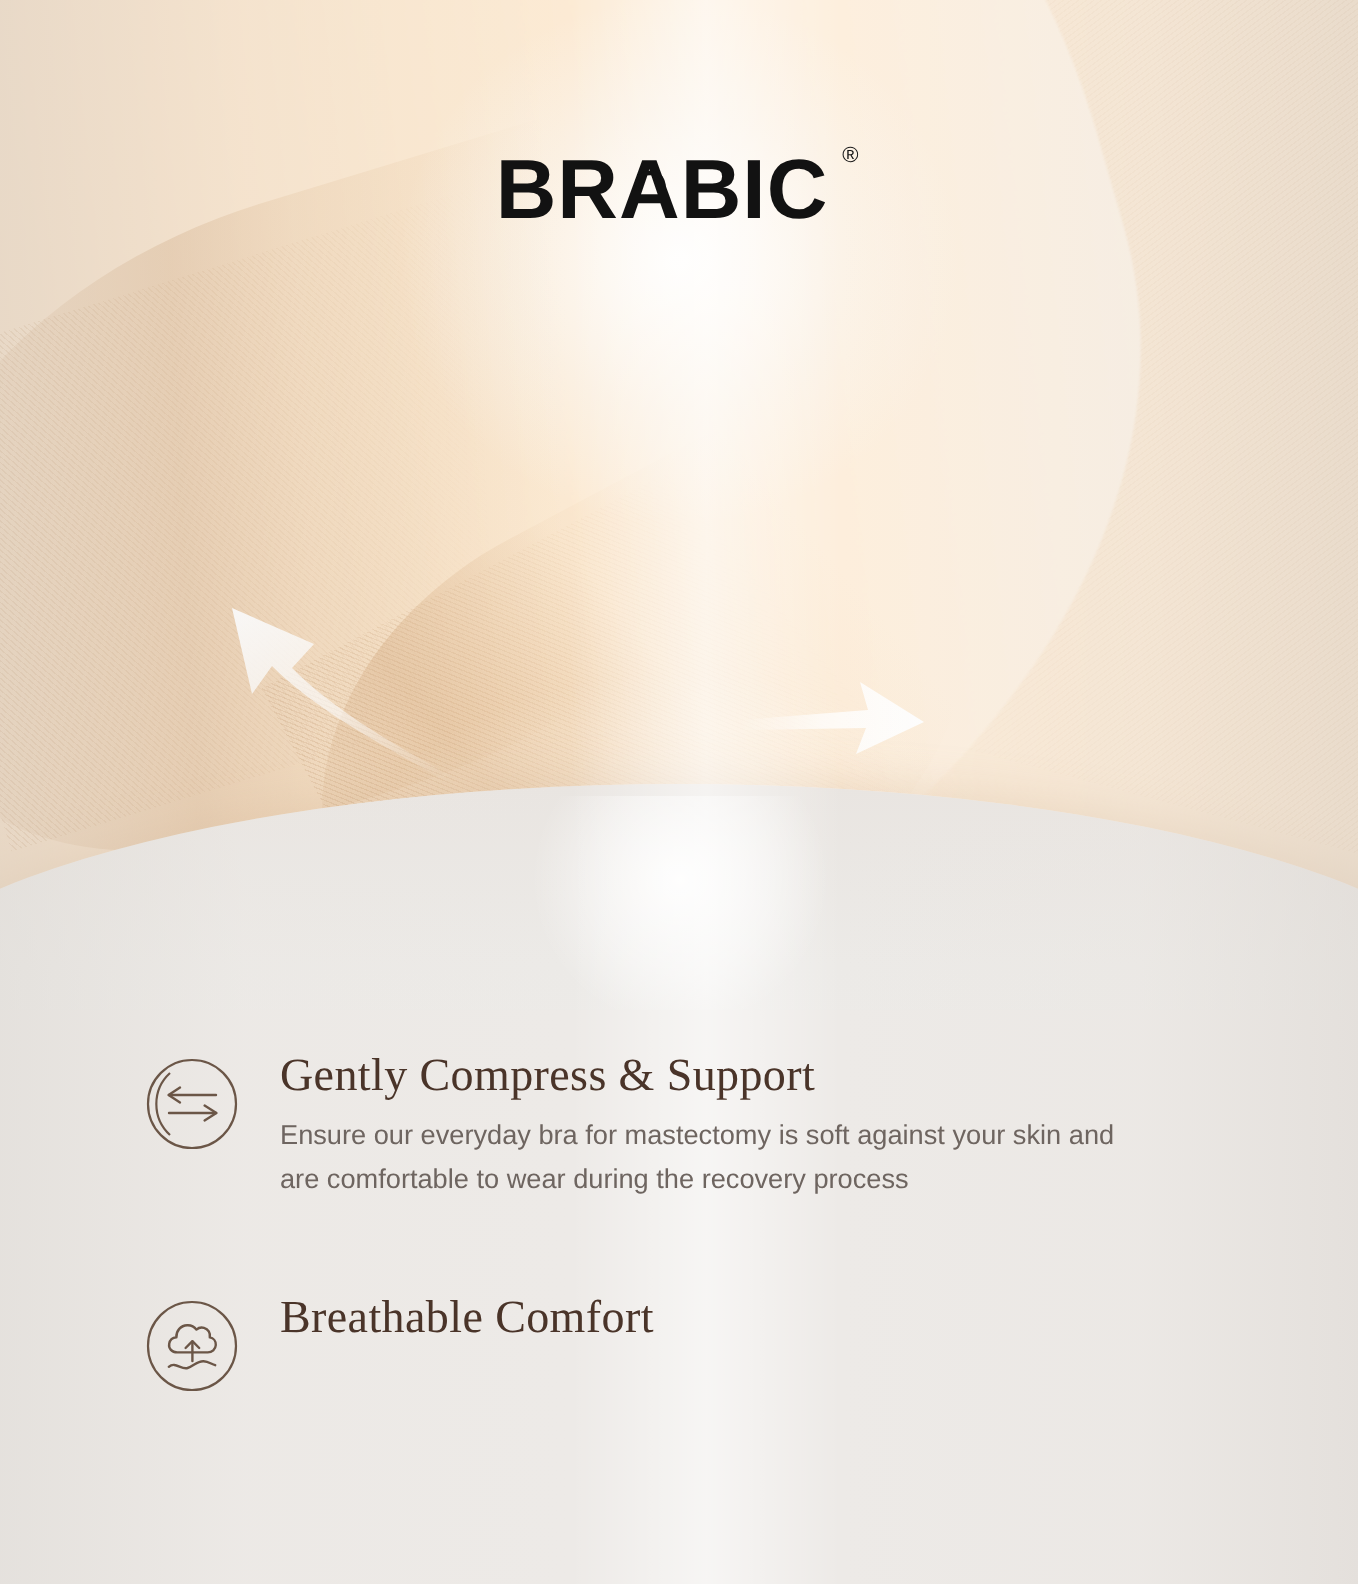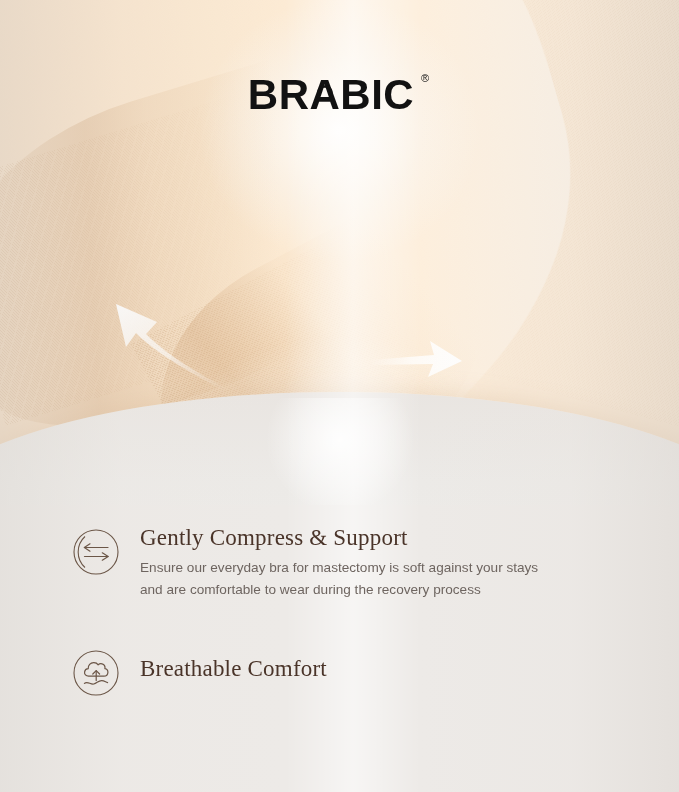--- a/index.html
+++ b/index.html
@@ -254,21 +254,21 @@
     left:0; top:524px;
     width:564px;
     z-index:8;
   }
   .feature {
     display:flex;
     align-items:flex-start;
     padding-left:72px;
     margin-bottom:44px;
   }
-  .feature:last-child { margin-bottom:0;align-items:center; }
+  .feature:last-child { margin-bottom:0; }
 
   .feature-icon {
     flex:0 0 auto;
     width:48px; height:48px;
     margin-right:20px;
     margin-top:4px;
   }
   .feature-icon svg { display:block; }
 
   .feature-text { flex:1 1 auto; padding-top:0; }
@@ -359,21 +359,21 @@
 
           <line x1="12.5" y1="19.5" x2="36" y2="19.5" stroke="#6b5647" stroke-width="1.2" stroke-linecap="round"></line>
           <polyline points="18,15.8 12.3,19.5 18,23.2" fill="none" stroke="#6b5647" stroke-width="1.2" stroke-linecap="round" stroke-linejoin="round"></polyline>
 
           <line x1="12.5" y1="28.5" x2="36" y2="28.5" stroke="#6b5647" stroke-width="1.2" stroke-linecap="round"></line>
           <polyline points="30.3,24.8 36.2,28.5 30.3,32.2" fill="none" stroke="#6b5647" stroke-width="1.2" stroke-linecap="round" stroke-linejoin="round"></polyline>
         </svg>
       </div>
       <div class="feature-text">
         <div class="feature-title">Gently Compress &amp; Support</div>
-        <div class="feature-desc">Ensure our everyday bra for mastectomy is soft against your stays and are comfortable to wear during the recovery process</div>
+        <div class="feature-desc">Ensure our everyday bra for mastectomy is soft against your skin and are comfortable to wear during the recovery process</div>
       </div>
     </div>
 
     <div class="feature">
       <div class="feature-icon">
         <svg width="48" height="48" viewBox="0 0 48 48">
           <circle cx="24" cy="24" r="22" fill="none" stroke="#6b5647" stroke-width="1.1"></circle>
 
           <path d="M16.6,27.2 C13.9,27.2 12.2,25.3 12.6,22.9 C12.9,21.0 14.4,19.8 16.2,19.7
                    C16.0,16.4 18.4,13.7 21.6,13.6 C23.5,13.5 25.2,14.4 26.2,15.8

